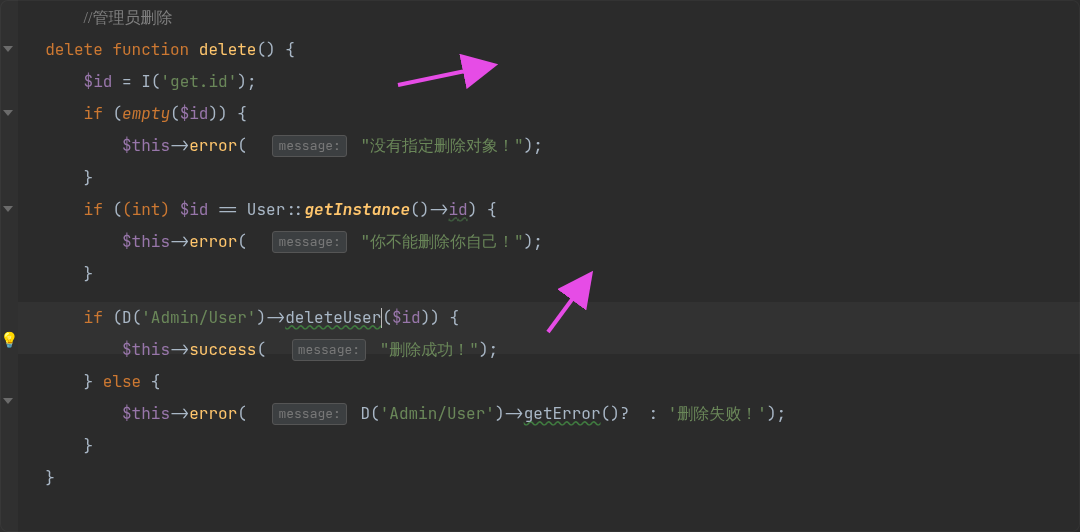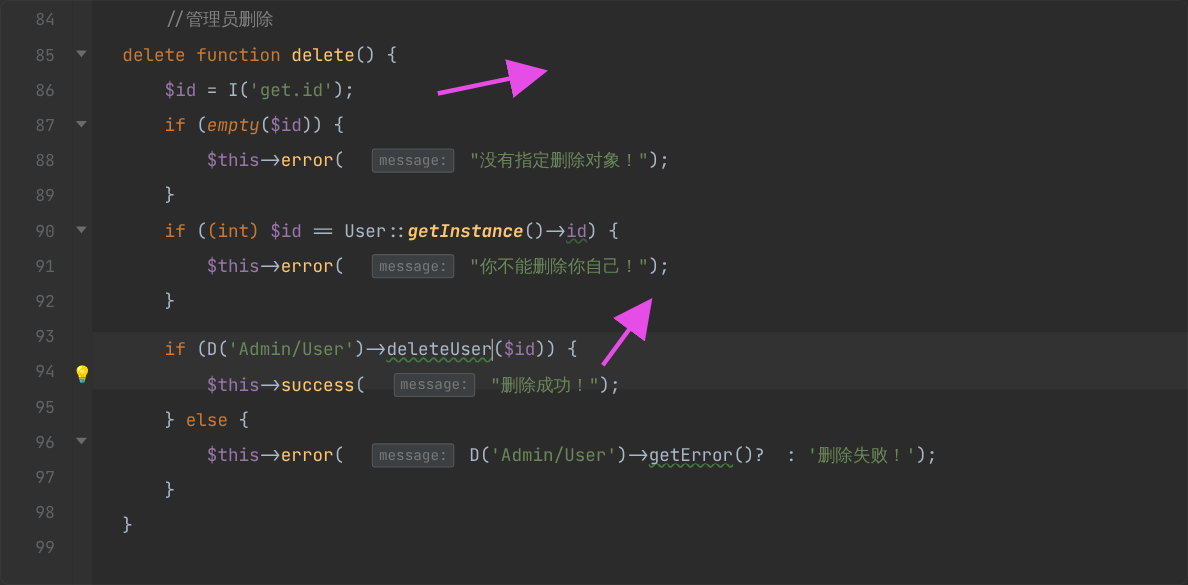--- a/index.html
+++ b/index.html
@@ -36,53 +36,35 @@
   .row{height:32px;line-height:32px;white-space:pre;padding-left:8px;position:relative;}
   .row.hl{background:var(--line-hl);margin-top:12px;}
   .hl-bar{position:absolute;left:0;right:0;background:var(--line-hl);height:32px;}
   .kw{color:var(--keyword);}
   .kw-i{color:var(--keyword);font-style:italic;}
   .fn{color:var(--func);}
   .static{color:var(--func);font-style:italic;font-weight:bold;}
   .str{color:var(--string);}
   .ident{color:var(--ident);}
   .idwv{color:var(--ident);text-decoration:underline wavy #3e5a3e;text-decoration-skip-ink:none;}
-  .cm{color:var(--comment);}
+  .cm{color:var(--comment);font-family:Liberation Serif, serif;}
   .op{color:var(--op);}
   .hint{display:inline-flex;align-items:center;height:20px;padding:0 5px;margin-right:4px;background:var(--hint-bg);border:1px solid var(--hint-border);border-radius:3px;color:var(--hint-fg);font-size:13px;position:relative;top:-1px;margin-left:16px;}
   .wavy{text-decoration:underline wavy var(--wavy);text-decoration-skip-ink:none;}
   .caret{display:inline-block;height:20px;width:0;border-left:1px solid #bbbbbb;vertical-align:middle;margin-top:-2px;}
   .arrows{position:absolute;left:0;top:0;width:1080px;height:532px;pointer-events:none;}
   .watermark{position:absolute;right:18px;bottom:10px;display:flex;align-items:center;gap:8px;color:var(--watermark);font-family:"PingFang SC","Microsoft YaHei",sans-serif;font-size:20px;font-weight:600;text-shadow:0 0 2px rgba(0,0,0,.4);}
   .wm-logo{width:38px;height:38px;border-radius:5px;background:#ffffff;display:flex;align-items:center;justify-content:center;}
   .wm-logo svg{width:26px;height:26px;}
   .border{position:absolute;left:0;top:0;width:1080px;height:532px;box-sizing:border-box;border-radius:8px;box-shadow:inset 0 0 0 1px rgba(255,255,255,.04);pointer-events:none;}
 </style>
 </head>
 <body>
 
 <div class="editor">
-  <div class="gutter">
-    <div class="ln">84</div>
-    <div class="ln">85</div>
-    <div class="ln">86</div>
-    <div class="ln">87</div>
-    <div class="ln">88</div>
-    <div class="ln">89</div>
-    <div class="ln">90</div>
-    <div class="ln">91</div>
-    <div class="ln">92</div>
-    <div class="ln">93</div>
-    <div class="ln">94</div>
-    <div class="ln">95</div>
-    <div class="ln">96</div>
-    <div class="ln">97</div>
-    <div class="ln">98</div>
-    <div class="ln">99</div>
-  </div>
 
   <div class="foldcol">
     <div class="fc"></div>
     <div class="fc">
         <span class="fold-down"></span>
       </div>
     <div class="fc"></div>
     <div class="fc">
         <span class="fold-down"></span>
       </div>

